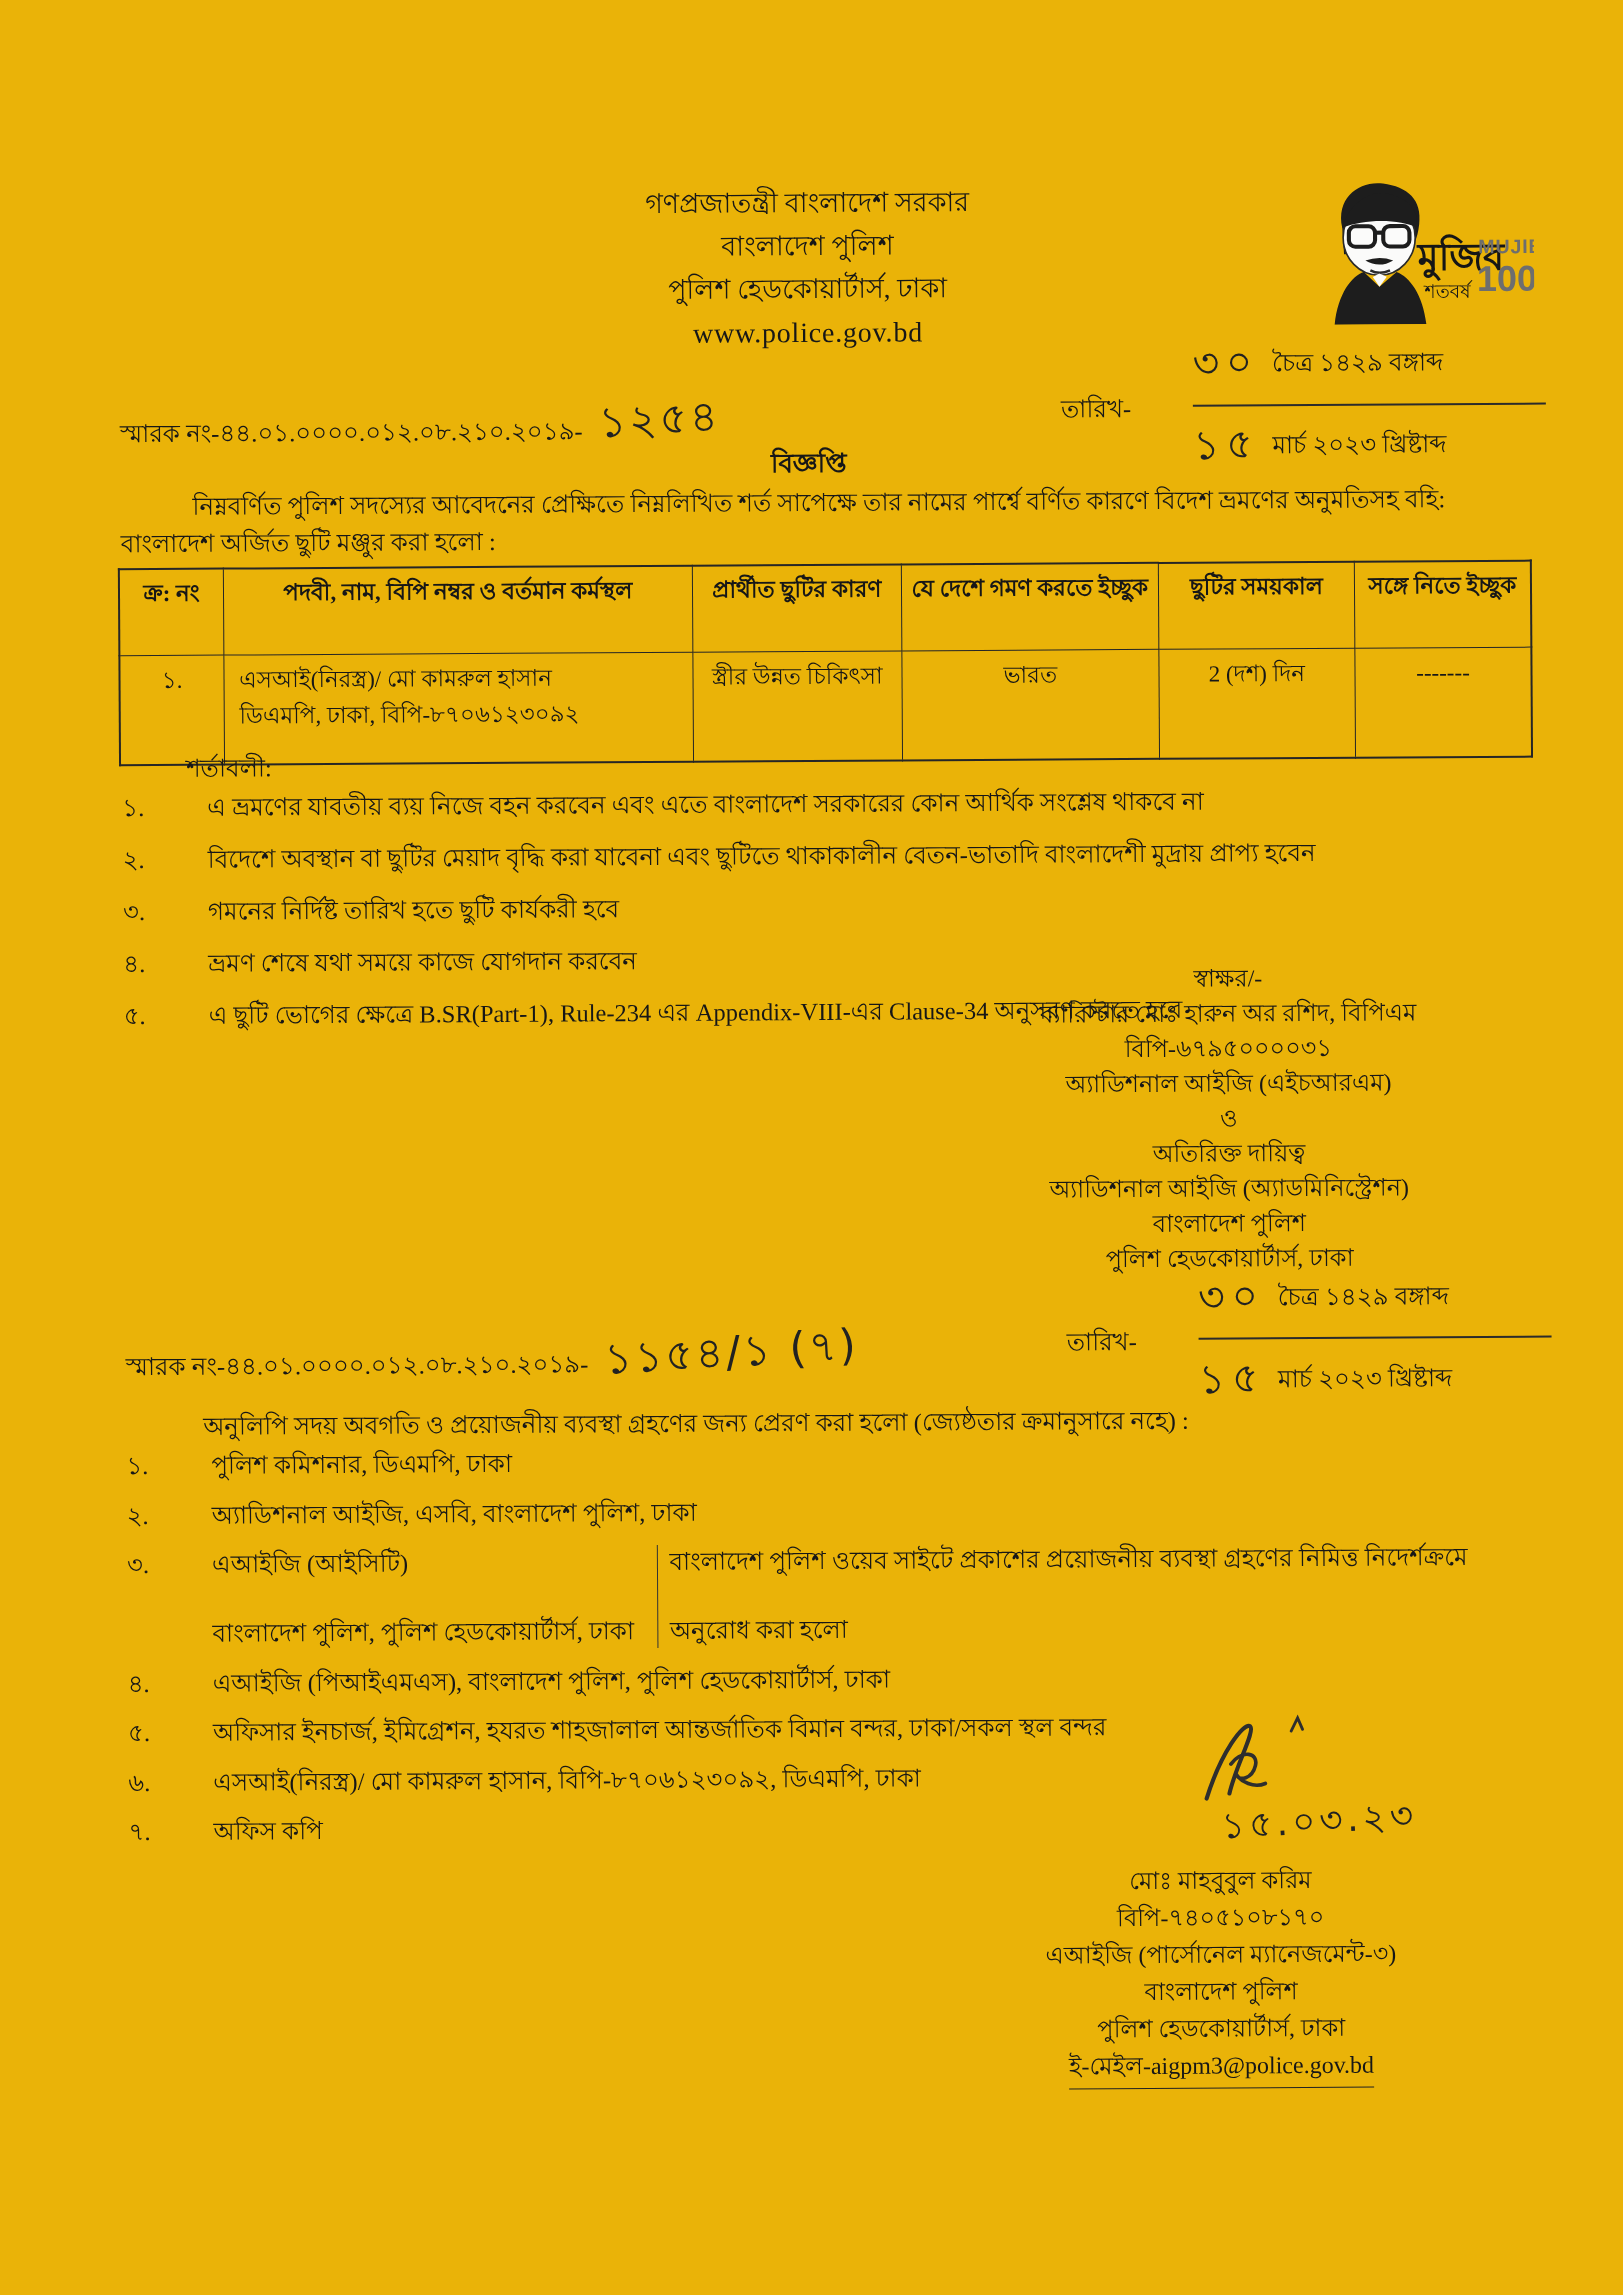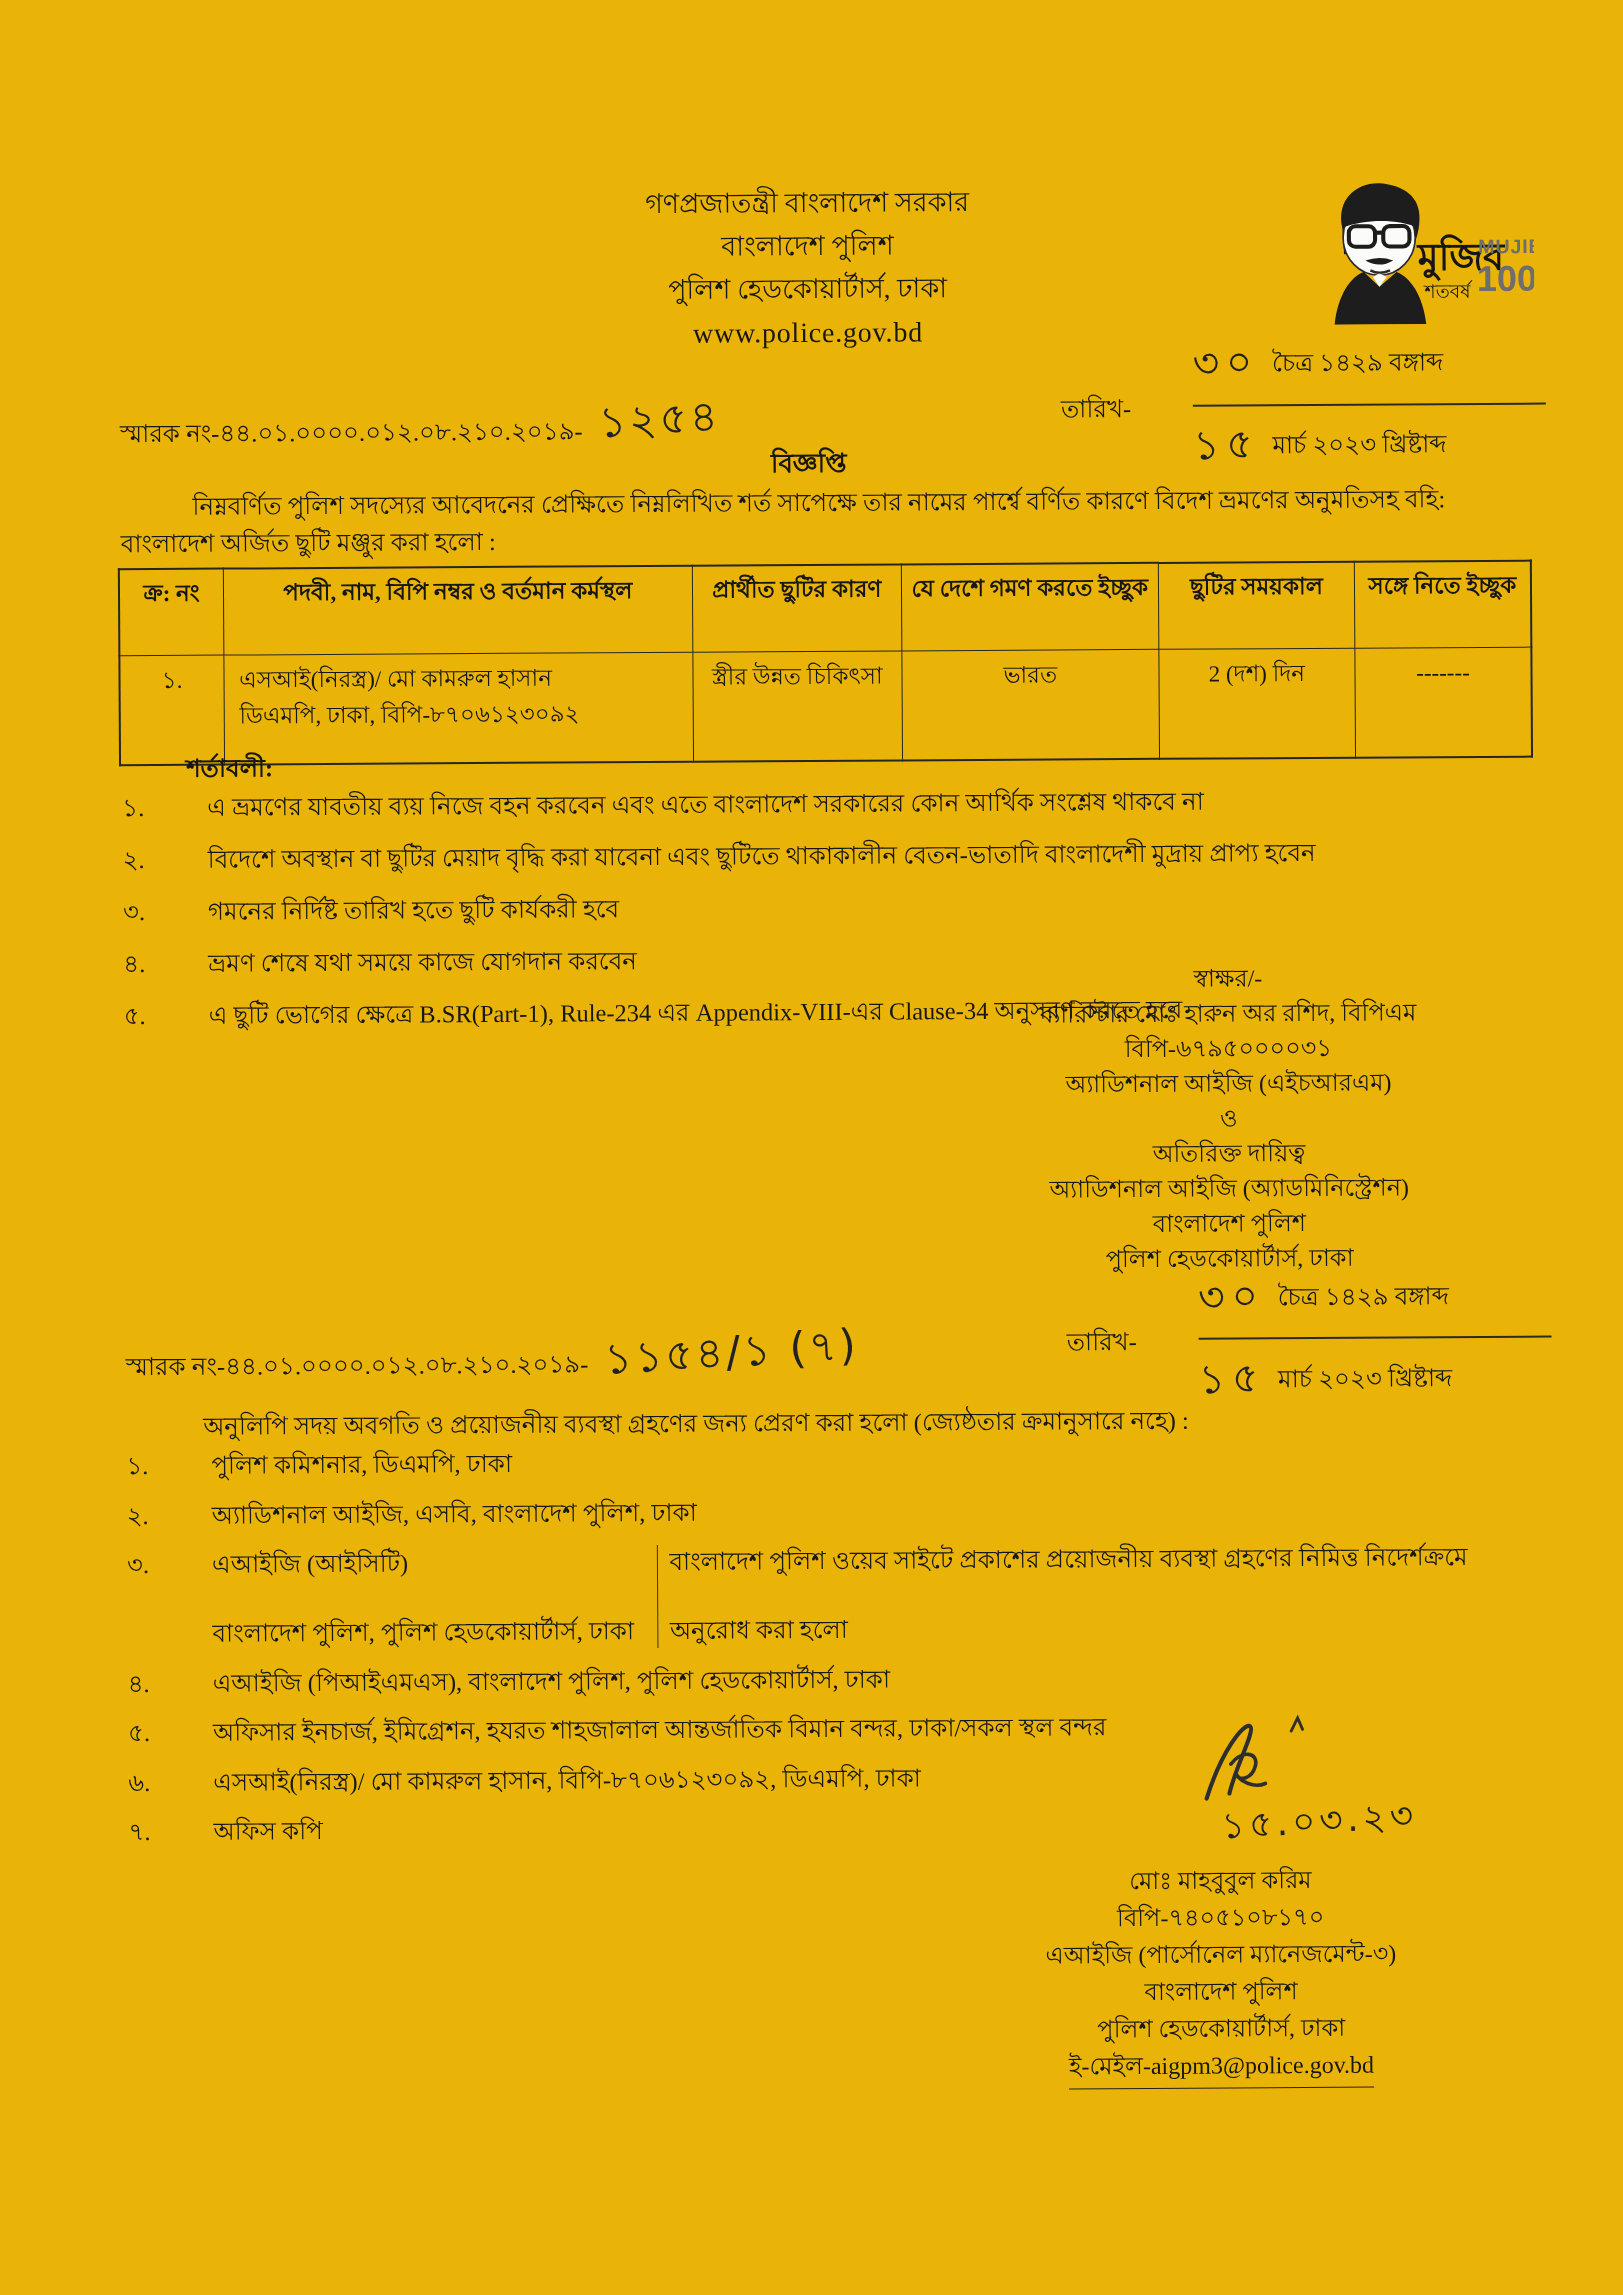--- a/index.html
+++ b/index.html
@@ -32,21 +32,21 @@
   .notice-title{position:absolute;top:443px;left:0;width:100%;text-align:center;font-weight:bold;font-size:26px;}
   .intro{position:absolute;top:484px;left:123px;width:1423px;font-size:24.5px;line-height:37px;text-indent:72px;margin:0;}
   
   .leave-table{position:absolute;top:564px;left:120px;width:1414px;border-collapse:collapse;font-size:23px;}
   .leave-table th,.leave-table td{border:1.6px solid #262626;padding:6.5px 4.9px;}
   .leave-table{border:2.5px solid #262626;}
   .leave-table th{font-weight:600;vertical-align:top;height:72px;text-align:center;line-height:33px;}
   .leave-table td{vertical-align:top;height:95px;text-align:center;line-height:36px;}
   .cell-name{text-align:left !important;padding-left:14.7px !important;}
   
-  .cond-title{position:absolute;top:746px;left:187px;font-weight:bold;font-size:24.5px;}
+  .cond-title{position:absolute;top:746px;left:187px;font-weight:normal;font-size:24.5px;}
   .cond-list{position:absolute;top:787px;left:123px;width:1399px;font-size:24.5px;}
   .li-row{display:flex;margin-bottom:18px;line-height:34px;}
   .li-num{width:85px;flex:0 0 85px;}
   .li-text{flex:1;}
   
   .sig1{position:absolute;top:964px;left:941px;width:573px;text-align:center;font-size:24px;line-height:35px;}
   
   .cc-intro{position:absolute;top:1404px;left:200px;width:1342px;font-size:24.5px;margin:0;}
   .cc-list{position:absolute;top:1445px;left:123px;width:1420px;font-size:24.5px;}
   .cc-list .li-row{margin-bottom:15.5px;}

